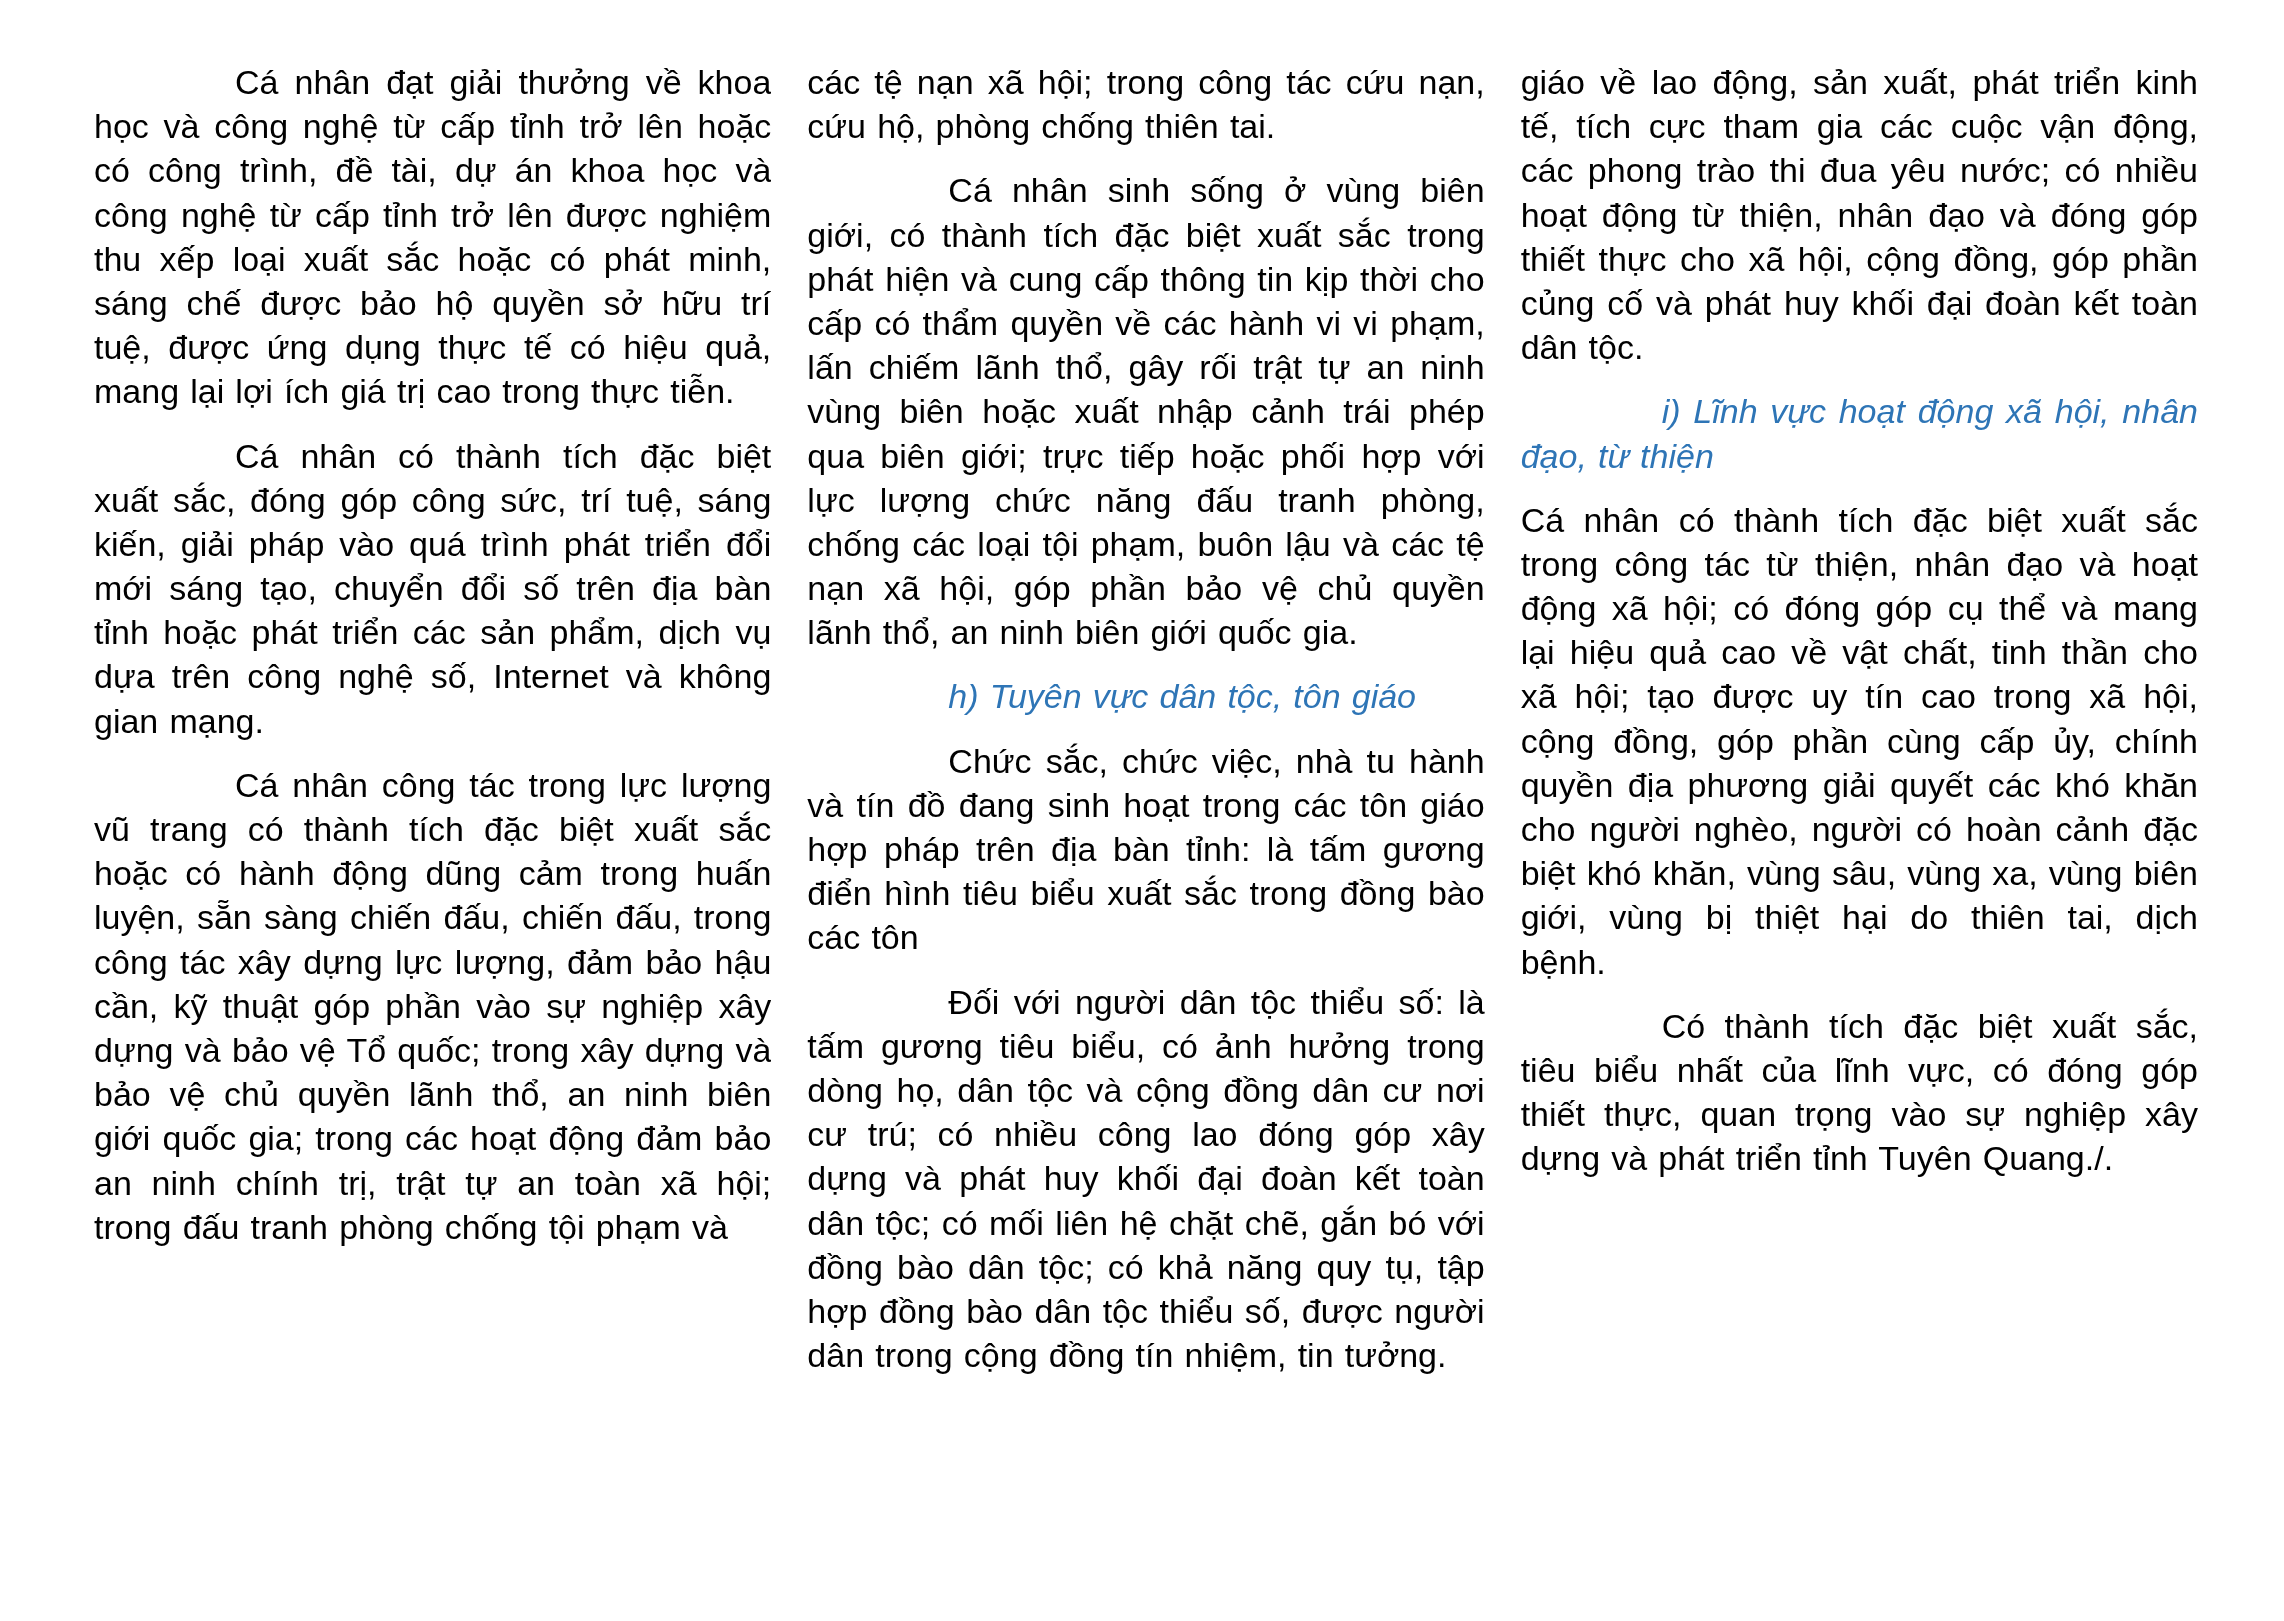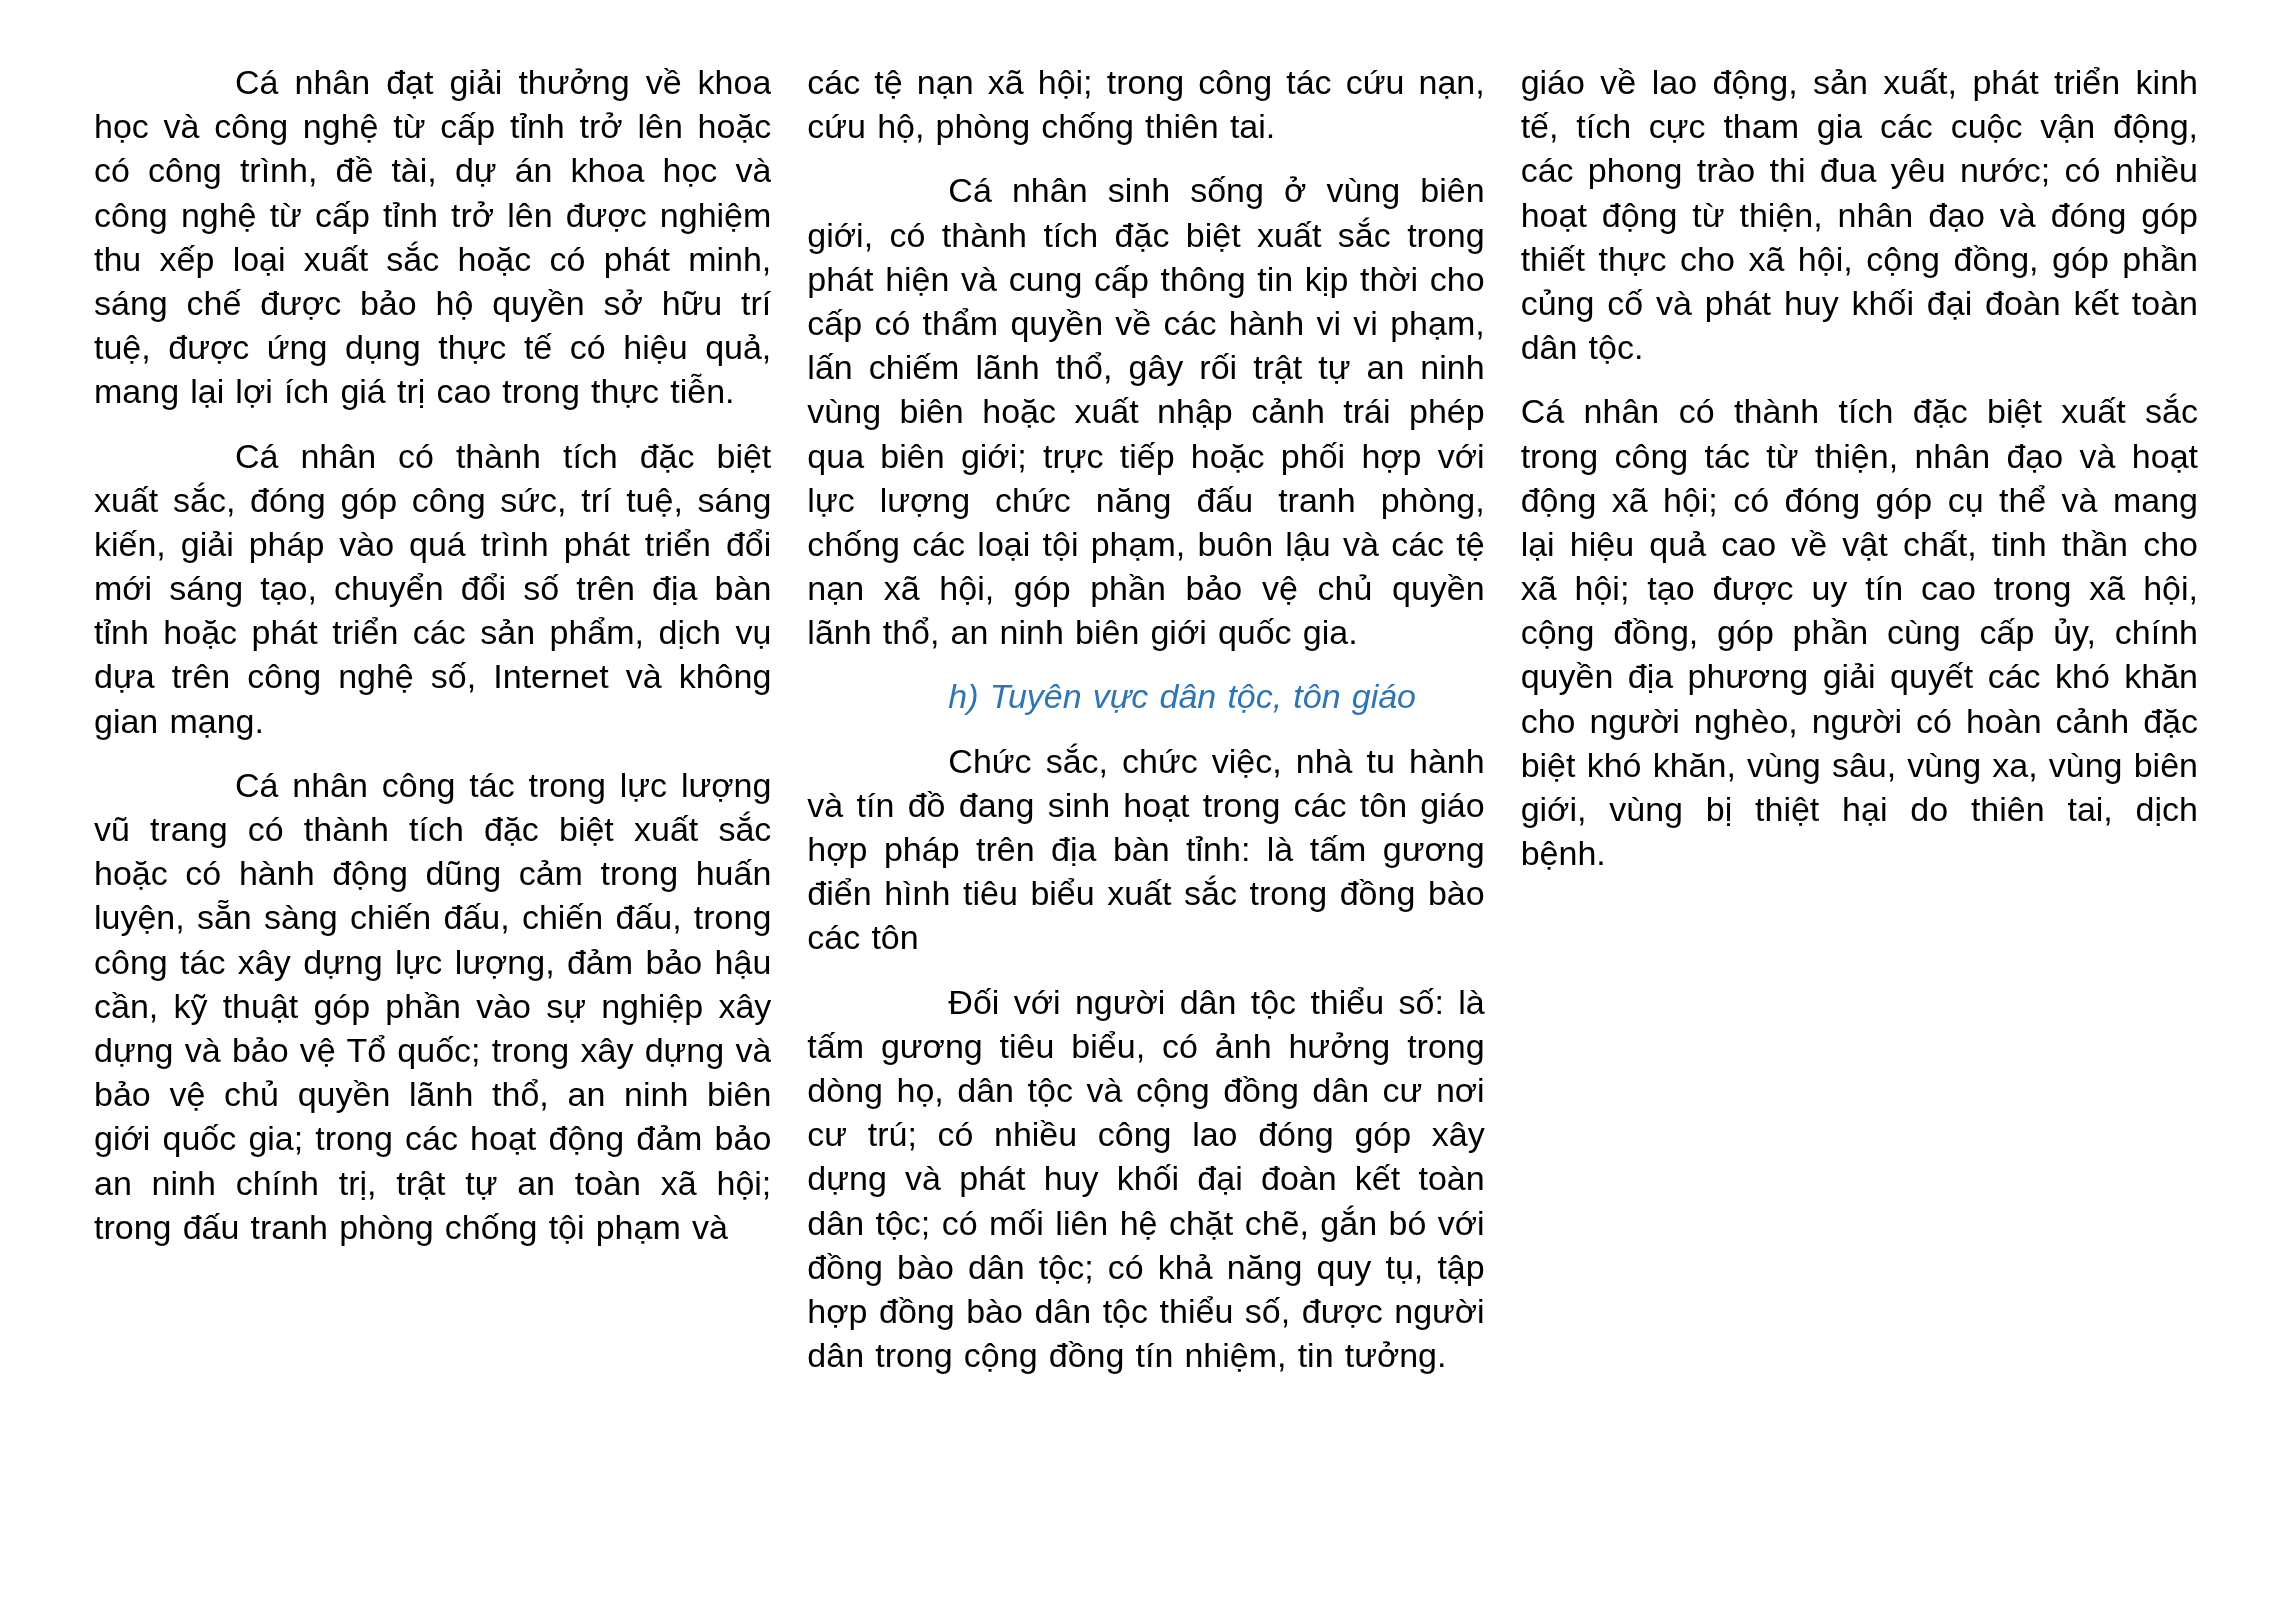--- a/index.html
+++ b/index.html
@@ -59,16 +59,18 @@
     </div>
   <div class="column">
       <p class="body no-indent">các tệ nạn xã hội; trong công tác cứu nạn, cứu hộ, phòng chống thiên tai.</p>
       <p class="body indent">Cá nhân sinh sống ở vùng biên giới, có thành tích đặc biệt xuất sắc trong phát hiện và cung cấp thông tin kịp thời cho cấp có thẩm quyền về các hành vi vi phạm, lấn chiếm lãnh thổ, gây rối trật tự an ninh vùng biên hoặc xuất nhập cảnh trái phép qua biên giới; trực tiếp hoặc phối hợp với lực lượng chức năng đấu tranh phòng, chống các loại tội phạm, buôn lậu và các tệ nạn xã hội, góp phần bảo vệ chủ quyền lãnh thổ, an ninh biên giới quốc gia.</p>
       <p class="heading indent">h) Tuyên vực dân tộc, tôn giáo</p>
       <p class="body indent">Chức sắc, chức việc, nhà tu hành và tín đồ đang sinh hoạt trong các tôn giáo hợp pháp trên địa bàn tỉnh: là tấm gương điển hình tiêu biểu xuất sắc trong đồng bào các tôn</p>
       <p class="body indent">Đối với người dân tộc thiểu số: là tấm gương tiêu biểu, có ảnh hưởng trong dòng họ, dân tộc và cộng đồng dân cư nơi cư trú; có nhiều công lao đóng góp xây dựng và phát huy khối đại đoàn kết toàn dân tộc; có mối liên hệ chặt chẽ, gắn bó với đồng bào dân tộc; có khả năng quy tụ, tập hợp đồng bào dân tộc thiểu số, được người dân trong cộng đồng tín nhiệm, tin tưởng.</p>
     </div>
   <div class="column">
       <p class="body no-indent">giáo về lao động, sản xuất, phát triển kinh tế, tích cực tham gia các cuộc vận động, các phong trào thi đua yêu nước; có nhiều hoạt động từ thiện, nhân đạo và đóng góp thiết thực cho xã hội, cộng đồng, góp phần củng cố và phát huy khối đại đoàn kết toàn dân tộc.</p>
+      <p class="heading indent">i) Lĩnh vực hoạt động xã hội, nhân đạo, từ thiện</p>
       <p class="body no-indent">Cá nhân có thành tích đặc biệt xuất sắc trong công tác từ thiện, nhân đạo và hoạt động xã hội; có đóng góp cụ thể và mang lại hiệu quả cao về vật chất, tinh thần cho xã hội; tạo được uy tín cao trong xã hội, cộng đồng, góp phần cùng cấp ủy, chính quyền địa phương giải quyết các khó khăn cho người nghèo, người có hoàn cảnh đặc biệt khó khăn, vùng sâu, vùng xa, vùng biên giới, vùng bị thiệt hại do thiên tai, dịch bệnh.</p>
+      <p class="body indent">Có thành tích đặc biệt xuất sắc, tiêu biểu nhất của lĩnh vực, có đóng góp thiết thực, quan trọng vào sự nghiệp xây dựng và phát triển tỉnh Tuyên Quang./.</p>
     </div>
 </div>
 
 
 </body></html>

